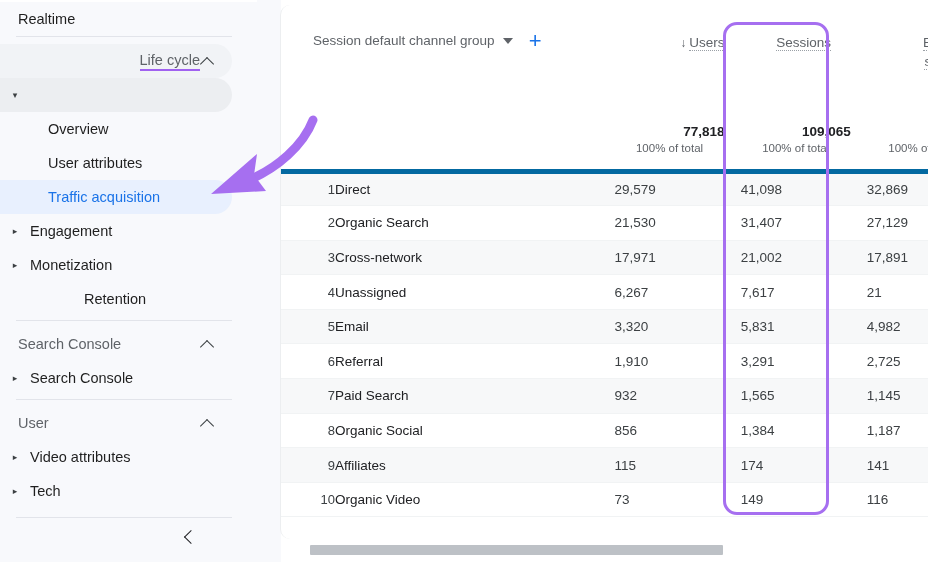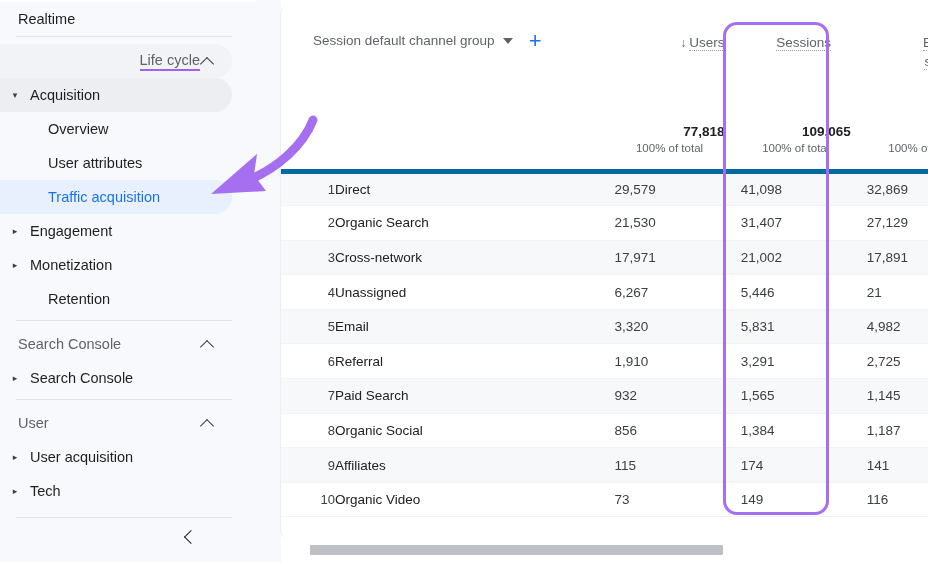--- a/index.html
+++ b/index.html
@@ -164,21 +164,20 @@
 
     <div class="divider" style="position:absolute; top:34px;"></div>
 
     <div class="sec-head hl" style="position:absolute; top:42px;">
       <span class="underline-purple">Life cycle</span>
       <span class="chev"></span>
     </div>
 
     <div class="nav-row greyhl" style="position:absolute; top:76px;">
       <span class="caret">▾</span>
-      <span class="nav-label">Acquisition</span>
     </div>
 
     <div class="nav-row indent" style="position:absolute; top:110px;">
       <span class="nav-label">Overview</span>
     </div>
 
     <div class="nav-row indent" style="position:absolute; top:144px;">
       <span class="nav-label">User attributes</span>
     </div>
 
@@ -189,21 +188,21 @@
     <div class="nav-row" style="position:absolute; top:212px;">
       <span class="caret">▸</span>
       <span class="nav-label">Engagement</span>
     </div>
 
     <div class="nav-row" style="position:absolute; top:246px;">
       <span class="caret">▸</span>
       <span class="nav-label">Monetization</span>
     </div>
 
-    <div class="nav-row indent" style="position:absolute; top:280px;">
+    <div class="nav-row indent" style="position:absolute; top:280px;padding-left:36px;">
       <span class="nav-label">Retention</span>
     </div>
 
     <div class="divider" style="position:absolute; top:318px;"></div>
 
     <div class="sec-head" style="position:absolute; top:325px;">
       <span>Search Console</span>
       <span class="chev"></span>
     </div>
 
@@ -214,21 +213,21 @@
 
     <div class="divider" style="position:absolute; top:397px;"></div>
 
     <div class="sec-head" style="position:absolute; top:404px;">
       <span>User</span>
       <span class="chev"></span>
     </div>
 
     <div class="nav-row" style="position:absolute; top:438px;">
       <span class="caret">▸</span>
-      <span class="nav-label">User acquisition</span>
+      <span class="nav-label">Video attributes</span>
     </div>
 
     <div class="nav-row" style="position:absolute; top:472px;">
       <span class="caret">▸</span>
       <span class="nav-label">Tech</span>
     </div>
 
     <div class="divider" style="position:absolute; top:515px;"></div>
 
     <div class="collapse-btn">
@@ -312,21 +311,21 @@
             <td class="rank">3</td>
             <td class="dim">Cross-network</td>
             <td class="num">17,971</td>
             <td class="num">21,002</td>
             <td class="num">17,891</td>
           </tr>
           <tr class="d-row">
             <td class="rank">4</td>
             <td class="dim">Unassigned</td>
             <td class="num">6,267</td>
-            <td class="num">5,446</td>
+            <td class="num">7,617</td>
             <td class="num">21</td>
           </tr>
           <tr class="d-row odd">
             <td class="rank">5</td>
             <td class="dim">Email</td>
             <td class="num">3,320</td>
             <td class="num">5,831</td>
             <td class="num">4,982</td>
           </tr>
           <tr class="d-row">

